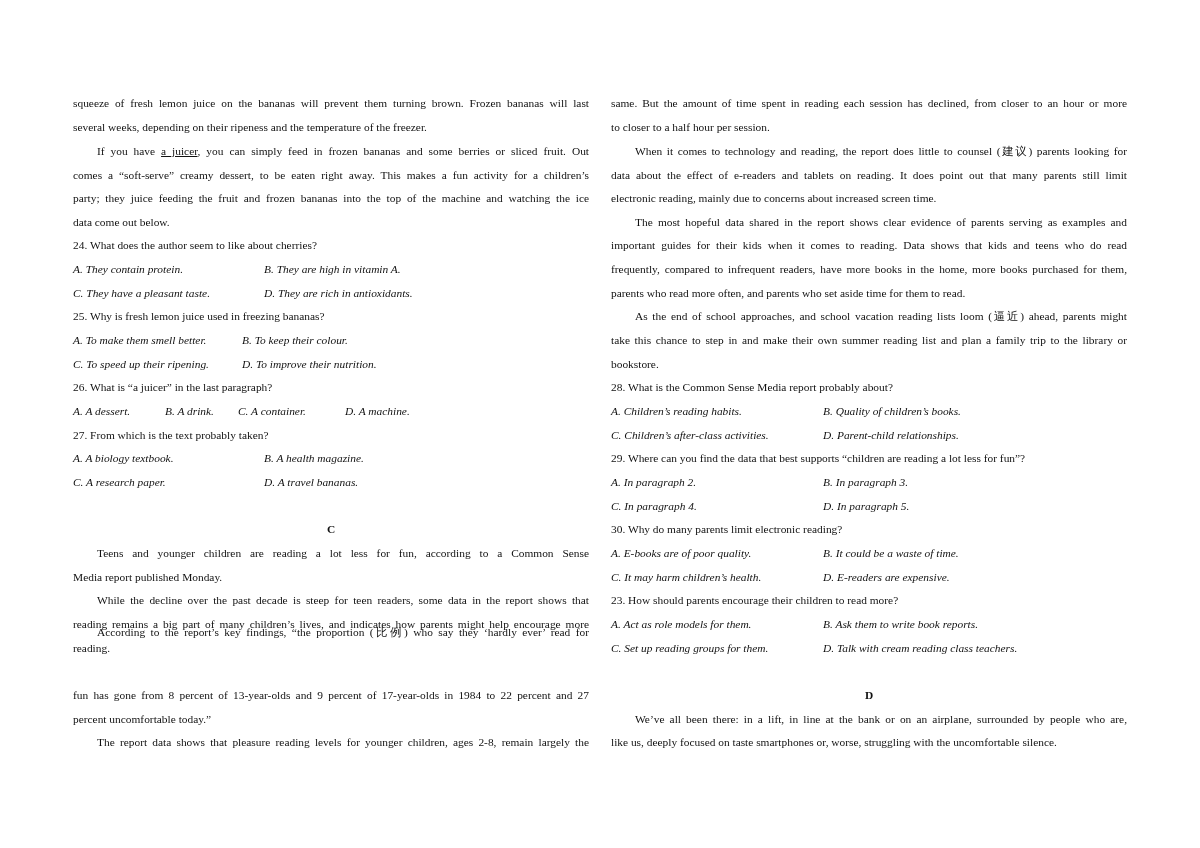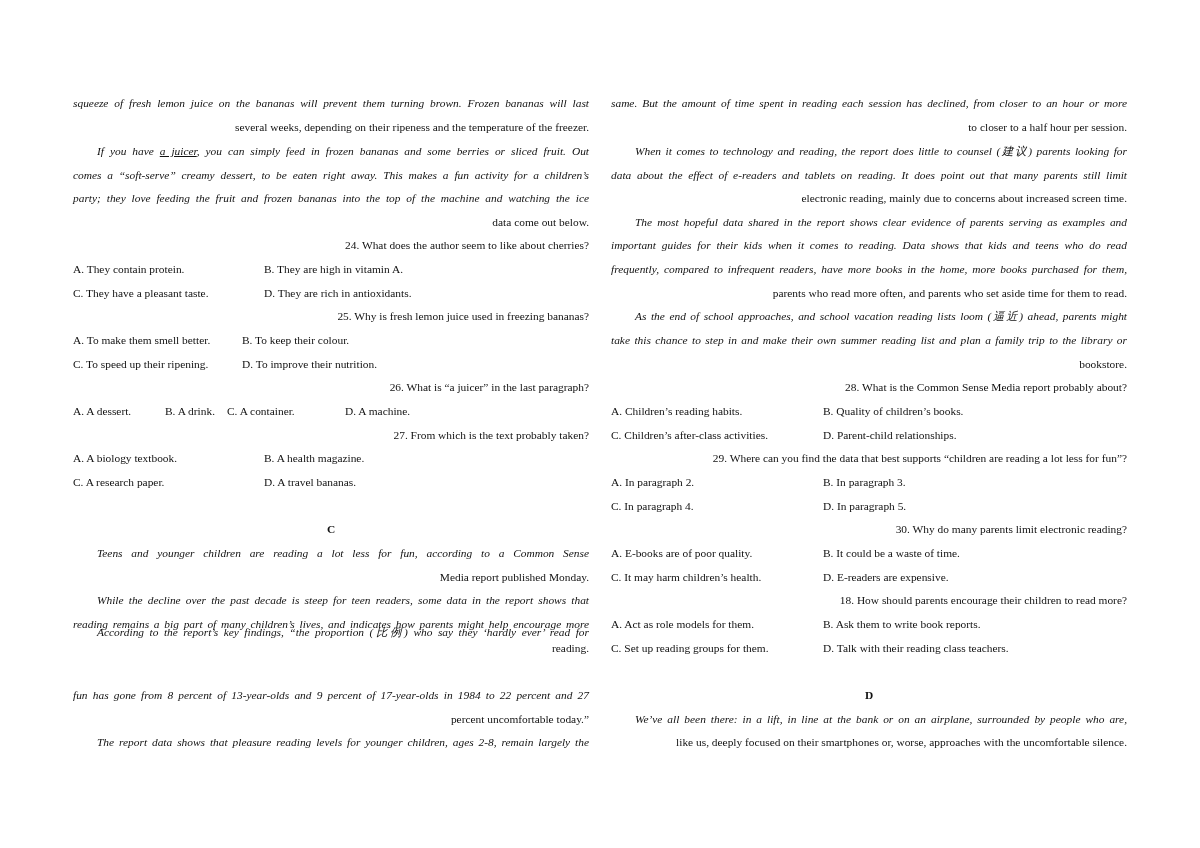--- a/index.html
+++ b/index.html
@@ -2,36 +2,36 @@
 <html><head>
 <meta charset="utf-8">
 <style>
   html, body { margin: 0; padding: 0; background: #ffffff; }
   body { width: 1200px; height: 848px; position: relative; overflow: hidden;
          font-family: "Liberation Serif", "DejaVu Serif", serif; color: #111; }
   .col { position: absolute; top: 0; }
   .col-left { left: 73px; width: 516px; }
   .col-right { left: 611px; width: 516px; }
   .line { position: absolute; left: 0; width: 100%; font-size: 11.4px; line-height: 14px;
-          white-space: nowrap; text-align: right; }
-  .just { text-align: justify; text-align-last: justify; font-style: italic; }
+          white-space: nowrap; }
+  .just { text-align: justify; text-align-last: justify; }
   .indent { padding-left: 24px; box-sizing: border-box; }
   .center { text-align: center; font-weight: bold; }
-  .opt { position: absolute; white-space: nowrap; }
+  .opt { position: absolute; white-space: nowrap; font-style: italic; }
   u { text-decoration: underline; }
 </style>
 </head>
 <body>
 
 <div class="col col-left">
   <div class="line just" style="top:96px">squeeze of fresh lemon juice on the bananas will prevent them turning brown. Frozen bananas will last</div>
   <div class="line" style="top:120px">several weeks, depending on their ripeness and the temperature of the freezer.</div>
   <div class="line just indent" style="top:144px"><span>If you have </span><u>a juicer</u><span>, you can simply feed in frozen bananas and some berries or sliced fruit. Out</span></div>
   <div class="line just" style="top:168px">comes a “soft-serve” creamy dessert, to be eaten right away. This makes a fun activity for a children’s</div>
-  <div class="line just" style="top:191px">party; they love feeding the fruit and frozen bananas into the top of the machine and watching the ice</div>
+  <div class="line just" style="top:191px">party; they juice feeding the fruit and frozen bananas into the top of the machine and watching the ice</div>
   <div class="line" style="top:215px">data come out below.</div>
 
   <div class="line" style="top:238px">24. What does the author seem to like about cherries?</div>
   <div class="line" style="top:262px">
     <span class="opt" style="left:0">A. They contain protein.</span>
     <span class="opt" style="left:191px">B. They are high in vitamin A.</span>
   </div>
   <div class="line" style="top:286px">
     <span class="opt" style="left:0">C. They have a pleasant taste.</span>
     <span class="opt" style="left:191px">D. They are rich in antioxidants.</span>
@@ -44,21 +44,21 @@
   </div>
   <div class="line" style="top:357px">
     <span class="opt" style="left:0">C. To speed up their ripening.</span>
     <span class="opt" style="left:169px">D. To improve their nutrition.</span>
   </div>
 
   <div class="line" style="top:380px">26. What is “a juicer” in the last paragraph?</div>
   <div class="line" style="top:404px">
     <span class="opt" style="left:0">A. A dessert.</span>
     <span class="opt" style="left:92px">B. A drink.</span>
-    <span class="opt" style="left:154px">C. A container.</span>
+    <span class="opt" style="left:165px">C. A container.</span>
     <span class="opt" style="left:272px">D. A machine.</span>
   </div>
 
   <div class="line" style="top:428px">27. From which is the text probably taken?</div>
   <div class="line" style="top:451px">
     <span class="opt" style="left:0">A. A biology textbook.</span>
     <span class="opt" style="left:191px">B. A health magazine.</span>
   </div>
   <div class="line" style="top:475px">
     <span class="opt" style="left:0">C. A research paper.</span>
@@ -114,26 +114,26 @@
   <div class="line" style="top:522px">30. Why do many parents limit electronic reading?</div>
   <div class="line" style="top:546px">
     <span class="opt" style="left:0">A. E-books are of poor quality.</span>
     <span class="opt" style="left:212px">B. It could be a waste of time.</span>
   </div>
   <div class="line" style="top:570px">
     <span class="opt" style="left:0">C. It may harm children’s health.</span>
     <span class="opt" style="left:212px">D. E-readers are expensive.</span>
   </div>
 
-  <div class="line" style="top:593px">18. How should parents encourage their children to read more?</div>
+  <div class="line" style="top:593px">23. How should parents encourage their children to read more?</div>
   <div class="line" style="top:617px">
     <span class="opt" style="left:0">A. Act as role models for them.</span>
     <span class="opt" style="left:212px">B. Ask them to write book reports.</span>
   </div>
   <div class="line" style="top:641px">
     <span class="opt" style="left:0">C. Set up reading groups for them.</span>
-    <span class="opt" style="left:212px">D. Talk with their reading class teachers.</span>
+    <span class="opt" style="left:212px">D. Talk with cream reading class teachers.</span>
   </div>
 
   <div class="line center" style="top:688px">D</div>
   <div class="line just indent" style="top:712px">We’ve all been there: in a lift, in line at the bank or on an airplane, surrounded by people who are,</div>
-  <div class="line" style="top:735px">like us, deeply focused on their smartphones or, worse, approaches with the uncomfortable silence.</div>
+  <div class="line" style="top:735px">like us, deeply focused on taste smartphones or, worse, struggling with the uncomfortable silence.</div>
 </div>
 
 </body></html>

